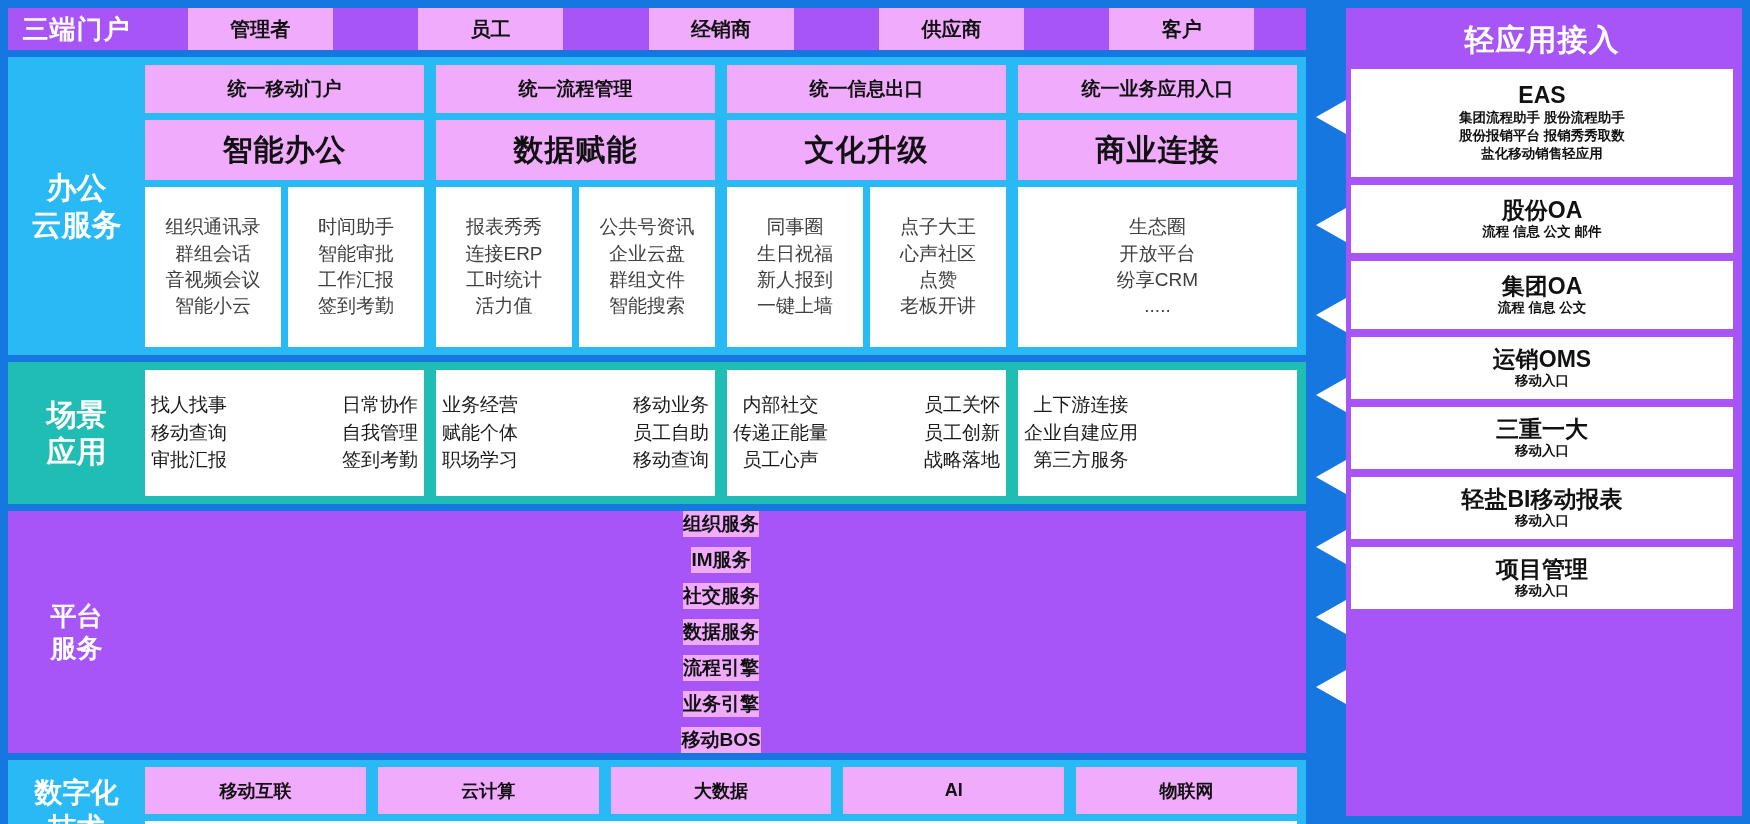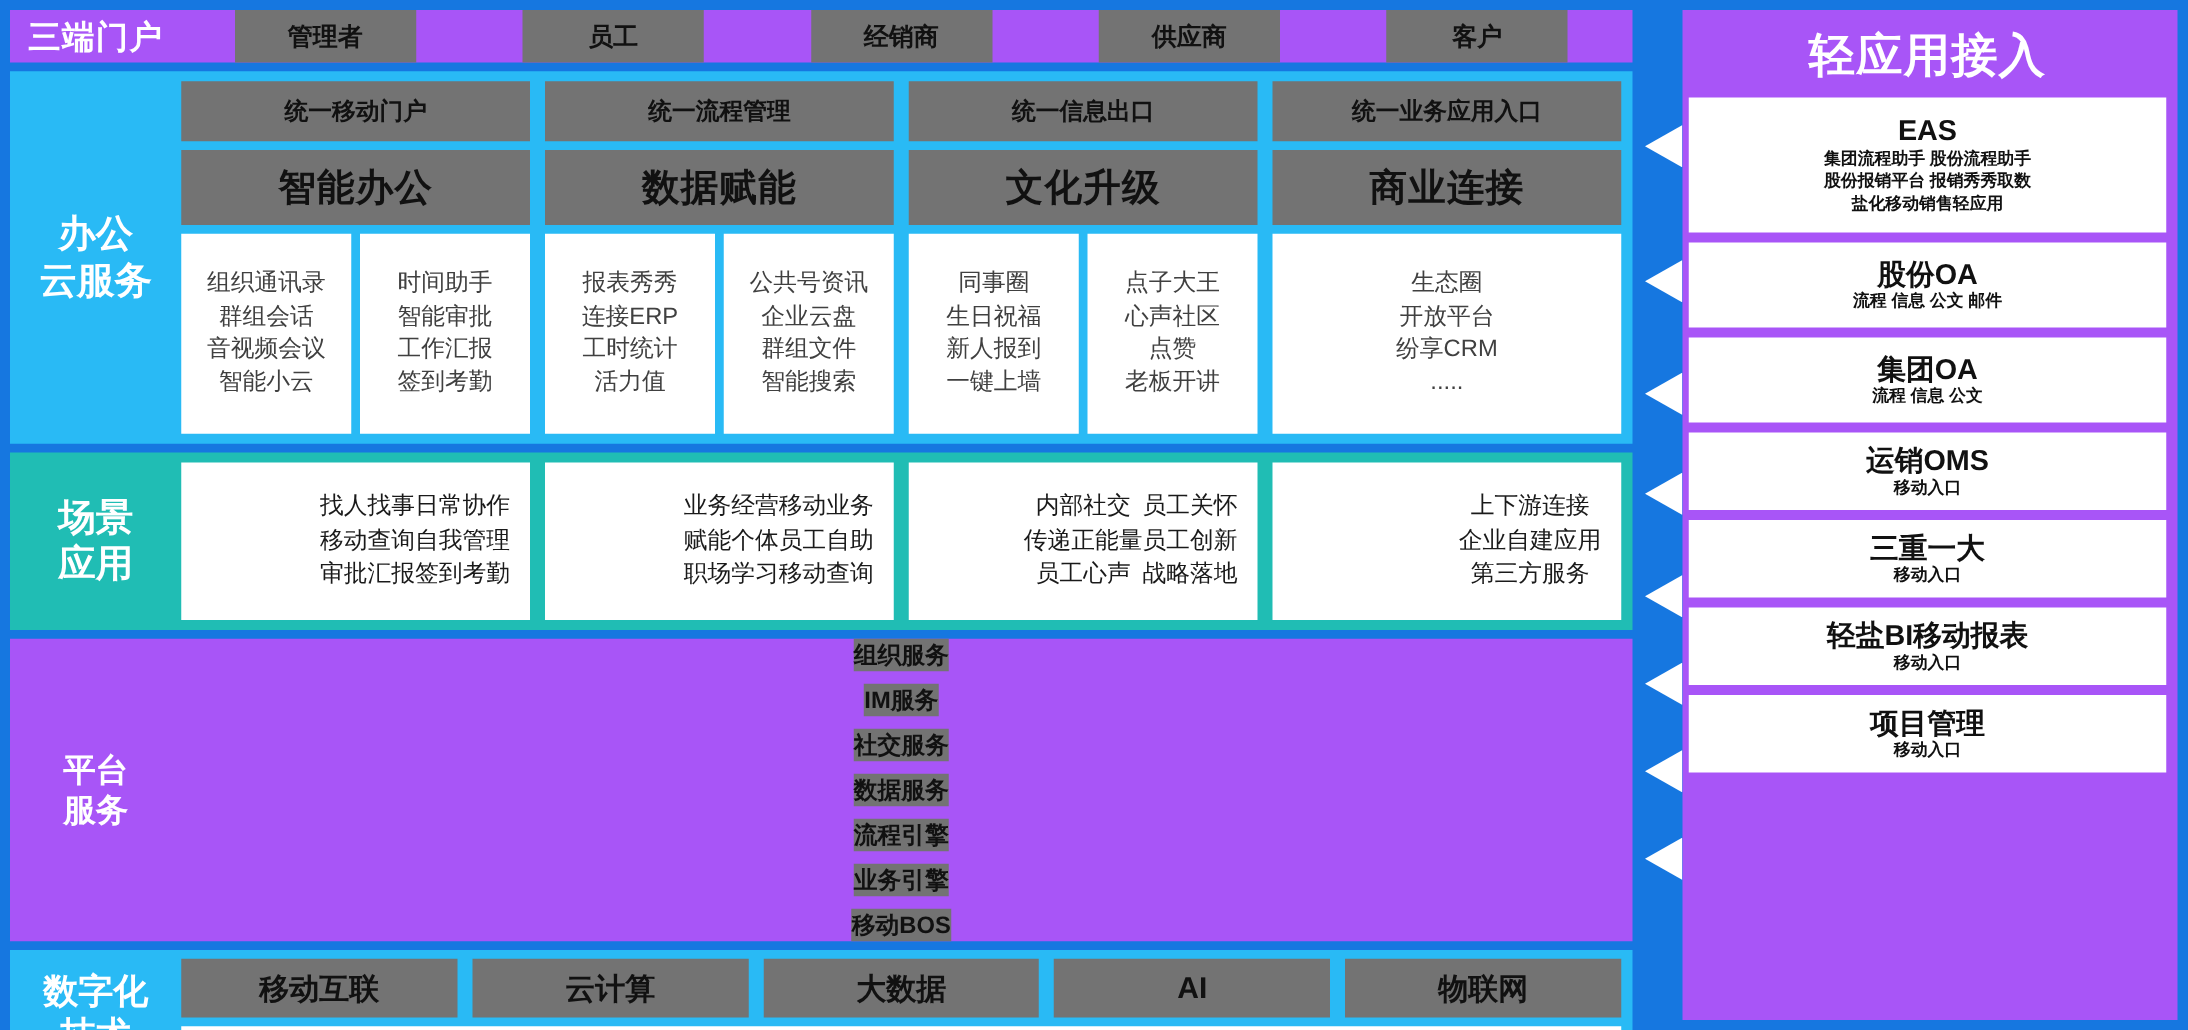--- a/index.html
+++ b/index.html
@@ -38,21 +38,21 @@
     font-weight: bold;
     line-height: 1.25;
     text-align: center;
   }
   .band-body {
     flex: 1;
     display: flex;
     flex-direction: column;
   }
   .card {
-    background: #737373;
+    background: #f0abfc;
     color: #111111;
     display: flex;
     align-items: center;
     justify-content: center;
     text-align: center;
     font-weight: bold;
   }
 
   
   #band-portal { background: #a855f7; height: 62px; }
@@ -89,39 +89,40 @@
 
   
   #band-scene { background: #20bdb4; flex: 0 0 142px; }
   #band-scene .band-label { font-size: 30px; }
   #band-scene .band-body { padding: 8px 9px 8px 0; }
   .scene-row { display: flex; gap: 12px; flex: 1; }
   .scene-group {
     background: #ffffff;
     flex: 1;
     display: flex;
-    justify-content: flex-end;
+    justify-content: space-between;
     align-items: center;
-    padding: 4px 16px;
+    padding: 4px 6px;
+    gap: 44px;
   }
   .scene-col { display: flex; flex-direction: column; align-items: center; gap: 3px; }
   .scene-col span { font-size: 19px; color: #1a1a1a; line-height: 1.3; white-space: nowrap; }
 
   
   #band-platform { background: #a855f7; flex: 0 0 66px; }
   #band-platform .band-label { font-size: 26px; }
   #band-platform .band-body { flex-direction: column; align-items: center; padding: 0 9px 0 0; gap: 10px; }
   #band-platform .card { flex: 1; height: 42px; font-size: 19px; }
 
   
   #band-tech { background: #29baf5; flex: 1; }
   #band-tech .band-label { font-size: 28px; }
   #band-tech .band-body { padding: 7px 9px 8px 0; gap: 7px; }
   .tech-row { display: flex; gap: 12px; height: 47px; }
-  .tech-row .card { flex: 1; font-size: 24px; }
+  .tech-row .card { flex: 1; font-size: 18px; }
   .tech-kcp { background:#ffffff; flex:1; display:flex; align-items:center; justify-content:center;
               font-size: 22px; font-weight: bold; color:#111; }
 
   
   #right-col {
     width: 426px;
     flex: 0 0 426px;
     position: relative;
     display: flex;
   }
@@ -136,21 +137,21 @@
   }
   #light-app-panel {
     flex: 1;
     background: #a855f7;
     padding: 6px 9px 8px 5px;
     display: flex;
     flex-direction: column;
   }
   #light-app-title {
     color: #ffffff;
-    font-size: 37px;
+    font-size: 30px;
     font-weight: bold;
     text-align: center;
     padding: 6px 0 8px 0;
     letter-spacing: 1px;
   }
   #light-app-list { flex: 1; display: flex; flex-direction: column; gap: 8px; }
   .app-card {
     background: #ffffff;
     display: flex;
     flex-direction: column;

